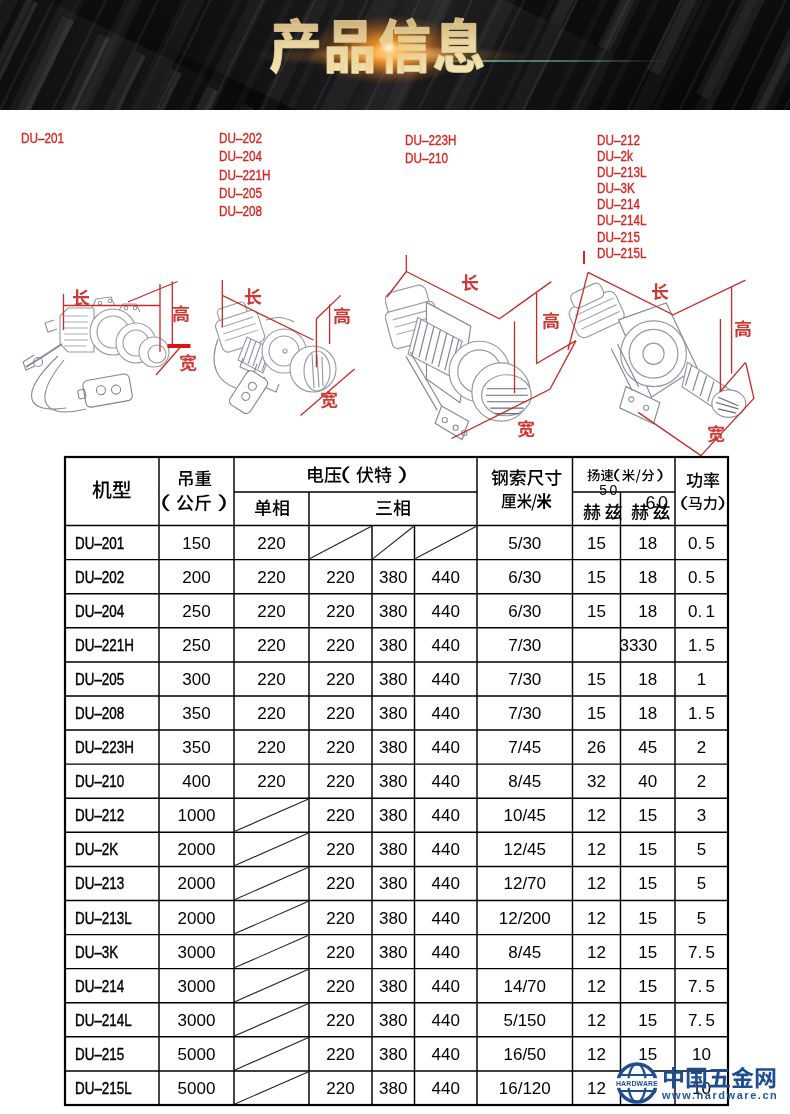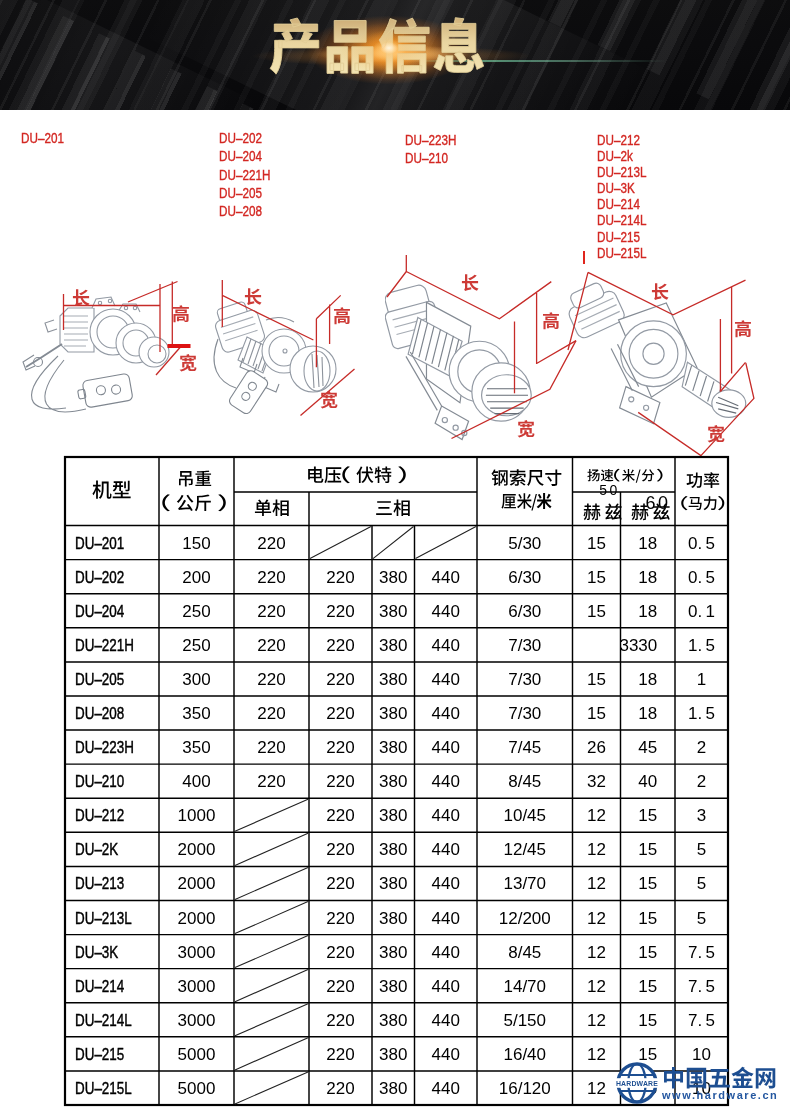--- a/index.html
+++ b/index.html
@@ -517,21 +517,21 @@
     <div class="num" style="left:414.5px;top:840.3px;width:62.5px">440</div>
     <div class="num" style="left:477.0px;top:840.3px;width:95.5px">12/45</div>
     <div class="num" style="left:572.5px;top:840.3px;width:48.0px">12</div>
     <div class="num" style="left:620.5px;top:840.3px;width:54.5px">15</div>
     <div class="num" style="left:675.0px;top:840.3px;width:53.0px">5</div>
     <div class="mod" style="left:75px;top:874.4px">DU–213</div>
     <div class="num" style="left:159.0px;top:874.4px;width:75.0px">2000</div>
     <div class="num" style="left:309.0px;top:874.4px;width:63.0px">220</div>
     <div class="num" style="left:372.0px;top:874.4px;width:42.5px">380</div>
     <div class="num" style="left:414.5px;top:874.4px;width:62.5px">440</div>
-    <div class="num" style="left:477.0px;top:874.4px;width:95.5px">13/70</div>
+    <div class="num" style="left:477.0px;top:874.4px;width:95.5px">12/70</div>
     <div class="num" style="left:572.5px;top:874.4px;width:48.0px">12</div>
     <div class="num" style="left:620.5px;top:874.4px;width:54.5px">15</div>
     <div class="num" style="left:675.0px;top:874.4px;width:53.0px">5</div>
     <div class="mod" style="left:75px;top:908.5px">DU–213L</div>
     <div class="num" style="left:159.0px;top:908.5px;width:75.0px">2000</div>
     <div class="num" style="left:309.0px;top:908.5px;width:63.0px">220</div>
     <div class="num" style="left:372.0px;top:908.5px;width:42.5px">380</div>
     <div class="num" style="left:414.5px;top:908.5px;width:62.5px">440</div>
     <div class="num" style="left:477.0px;top:908.5px;width:95.5px">12/200</div>
     <div class="num" style="left:572.5px;top:908.5px;width:48.0px">12</div>
@@ -562,21 +562,21 @@
     <div class="num" style="left:414.5px;top:1010.8px;width:62.5px">440</div>
     <div class="num" style="left:477.0px;top:1010.8px;width:95.5px">5/150</div>
     <div class="num" style="left:572.5px;top:1010.8px;width:48.0px">12</div>
     <div class="num" style="left:620.5px;top:1010.8px;width:54.5px">15</div>
     <div class="num" style="left:675.0px;top:1010.8px;width:53.0px">7. 5</div>
     <div class="mod" style="left:75px;top:1044.9px">DU–215</div>
     <div class="num" style="left:159.0px;top:1044.9px;width:75.0px">5000</div>
     <div class="num" style="left:309.0px;top:1044.9px;width:63.0px">220</div>
     <div class="num" style="left:372.0px;top:1044.9px;width:42.5px">380</div>
     <div class="num" style="left:414.5px;top:1044.9px;width:62.5px">440</div>
-    <div class="num" style="left:477.0px;top:1044.9px;width:95.5px">16/40</div>
+    <div class="num" style="left:477.0px;top:1044.9px;width:95.5px">16/50</div>
     <div class="num" style="left:572.5px;top:1044.9px;width:48.0px">12</div>
     <div class="num" style="left:620.5px;top:1044.9px;width:54.5px">15</div>
     <div class="num" style="left:675.0px;top:1044.9px;width:53.0px">10</div>
     <div class="mod" style="left:75px;top:1079.0px">DU–215L</div>
     <div class="num" style="left:159.0px;top:1079.0px;width:75.0px">5000</div>
     <div class="num" style="left:309.0px;top:1079.0px;width:63.0px">220</div>
     <div class="num" style="left:372.0px;top:1079.0px;width:42.5px">380</div>
     <div class="num" style="left:414.5px;top:1079.0px;width:62.5px">440</div>
     <div class="num" style="left:477.0px;top:1079.0px;width:95.5px">16/120</div>
     <div class="num" style="left:572.5px;top:1079.0px;width:48.0px">12</div>

